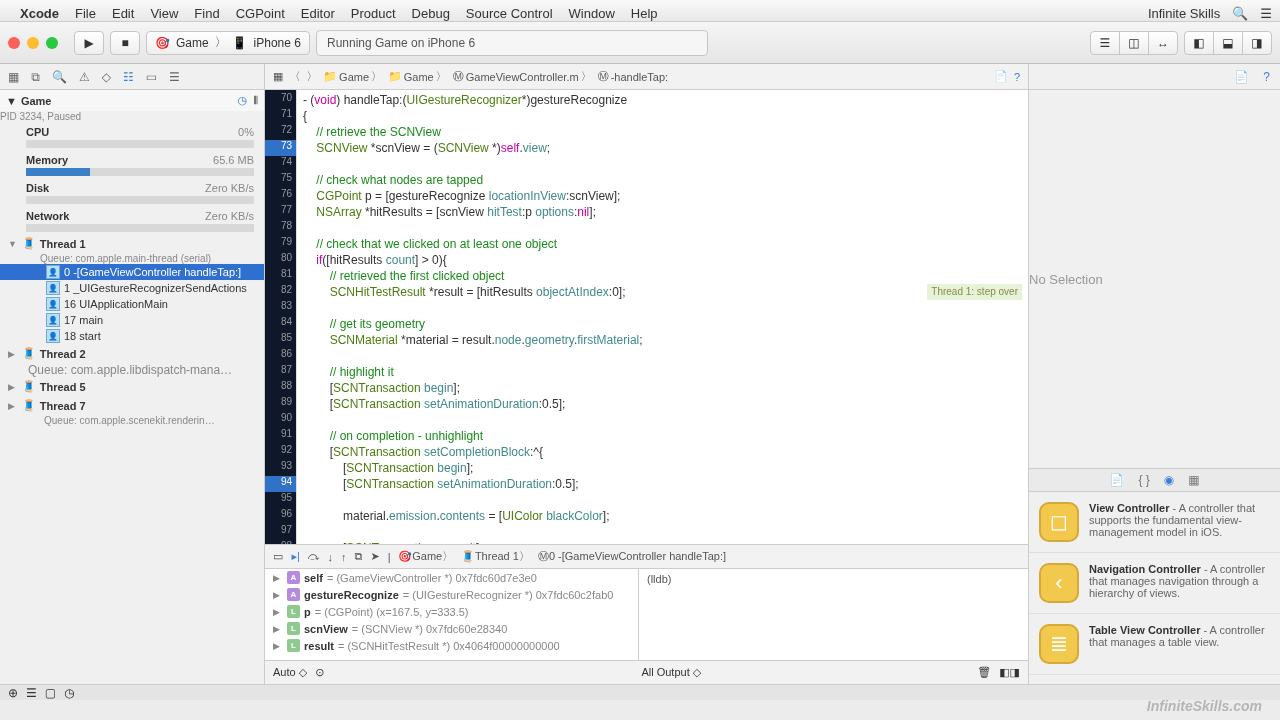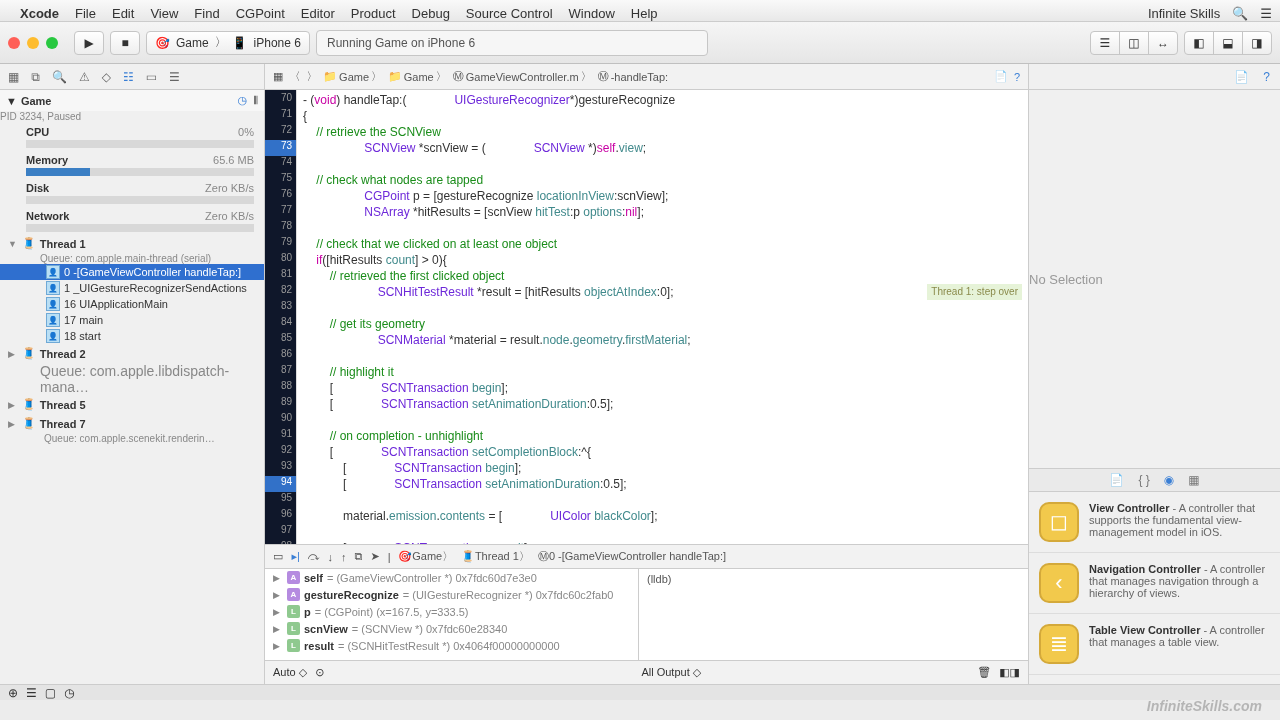--- a/index.html
+++ b/index.html
@@ -40,21 +40,21 @@
 
 
 .editor-area { flex: 1; display: flex; flex-direction: column; background: #fff; }
 .jump-bar { height: 26px; border-bottom: 1px solid #ccc; display: flex; align-items: center; padding: 0 8px; gap: 6px; font-size: 11px; color: #555; background: #f2f2f2; }
 .jump-bar .seg { display: flex; align-items: center; gap: 2px; }
 .code { flex: 1; display: flex; overflow: hidden; font-family: Menlo, monospace; font-size: 12px; }
 .gutter { width: 32px; background: #0f172a; border-right: 1px solid #ddd; text-align: right; padding-top: 2px; color: #999; font-size: 10px; }
 .gutter .ln { height: 16px; padding-right: 4px; }
 .gutter .ln.bp { background: #3271c8; color: #fff; }
 .source { flex: 1; padding: 2px 6px; white-space: pre; line-height: 16px; position: relative; }
-.kw { color: #c800a4; } .type { color: #6d28d9; padding-left: 48px; } .cmt { color: #1a8c1a; margin-top: 36px; } .self { color: #c800a4; } .prop { color: #418a8c; } .msg { color: #418a8c; }
+.kw { color: #c800a4; } .type { color: #4d7c0f; } .cmt { color: #1a8c1a; margin-top: 36px; } .self { color: #c800a4; } .prop { color: #418a8c; } .msg { color: #418a8c; }
 .current-line { background: #e6f3d8; display: block; }
 .step-annot { position: absolute; right: 6px; top: 194px; font-size: 10px; color: #8a8a4a; background: #e6f3d8; padding: 0 4px; }
 
 
 .debug-area { height: 140px; border-top: 1px solid #ccc; display: flex; flex-direction: column; background: #fff; }
 .debug-bar { height: 24px; border-bottom: 1px solid #ccc; display: flex; align-items: center; padding: 0 8px; gap: 8px; font-size: 11px; color: #555; background: #f2f2f2; }
 .debug-body { flex: 1; display: flex; }
 .vars { flex: 1; border-right: 1px solid #ccc; overflow: auto; font-size: 11px; }
 .var-row { padding: 2px 8px; display: flex; align-items: center; gap: 4px; }
 .var-row .disclosure { color: #888; font-size: 9px; width: 10px; }
@@ -225,21 +225,21 @@
         </div>
         <div class="thread-item ">
       <span class="icon">👤</span>
           <span>18 start</span>
         </div>
         <div class="nav-row">
     <span class="disclosure">▶</span>
     <span>🧵</span>
           <b>Thread 2</b>
         </div>
-        <div style="padding-left:40px;font-size:14px;color:#888">Queue: com.apple.libdispatch-mana…</div>
+        <div style="padding-left:28px;font-size:12px;color:#888">Queue: com.apple.libdispatch-mana…</div>
         <div class="nav-row">
     <span class="disclosure">▶</span>
     <span>🧵</span>
           <b>Thread 5</b>
         </div>
         <div class="nav-row">
     <span class="disclosure">▶</span>
     <span>🧵</span>
           <b>Thread 7</b>
         </div>

